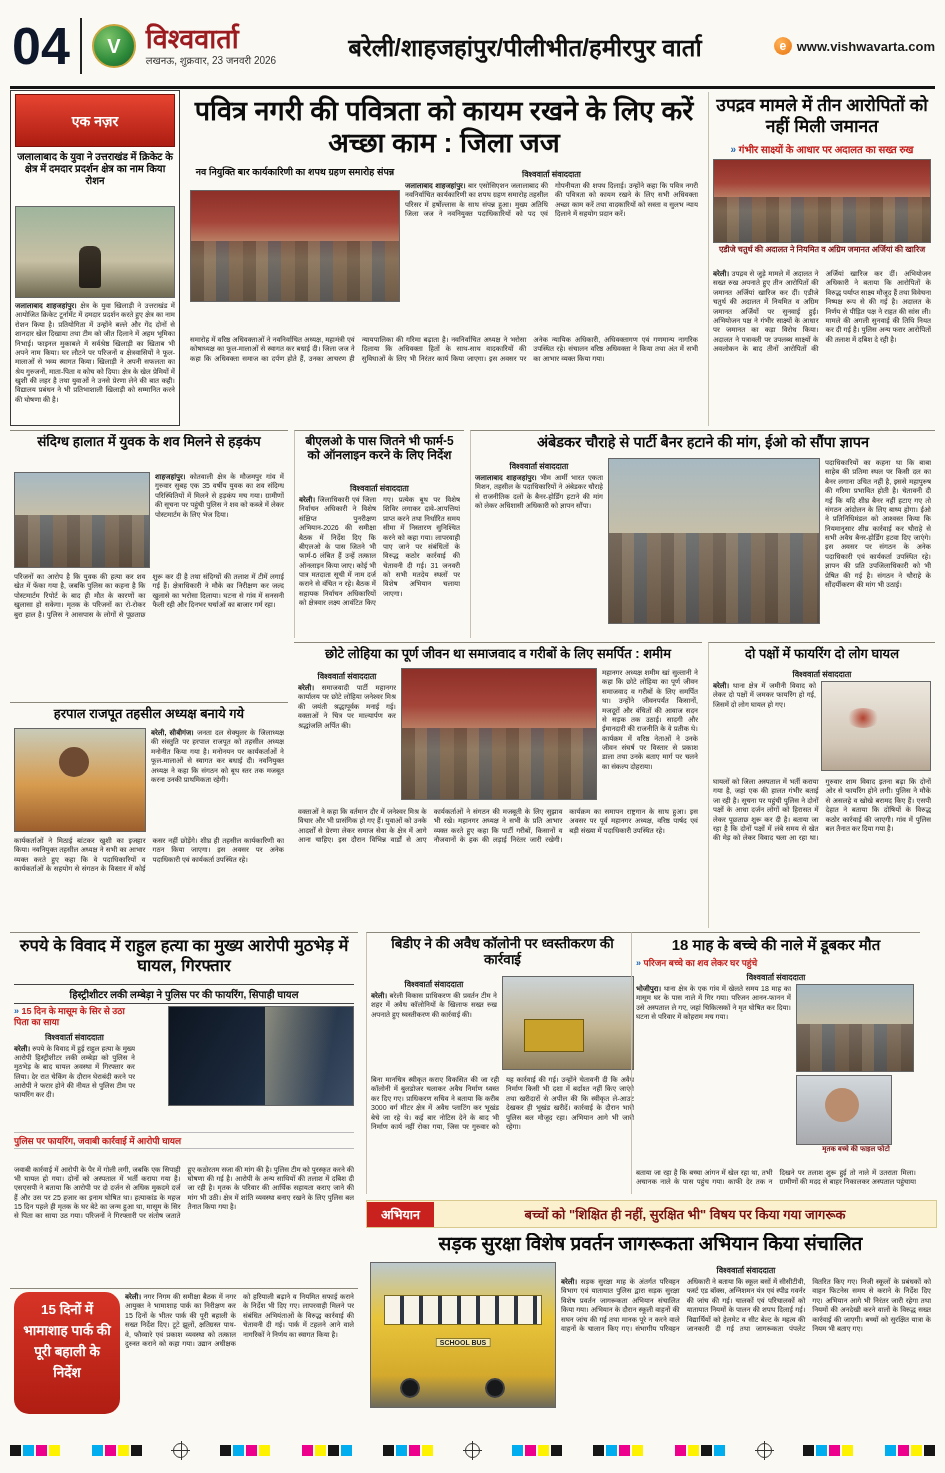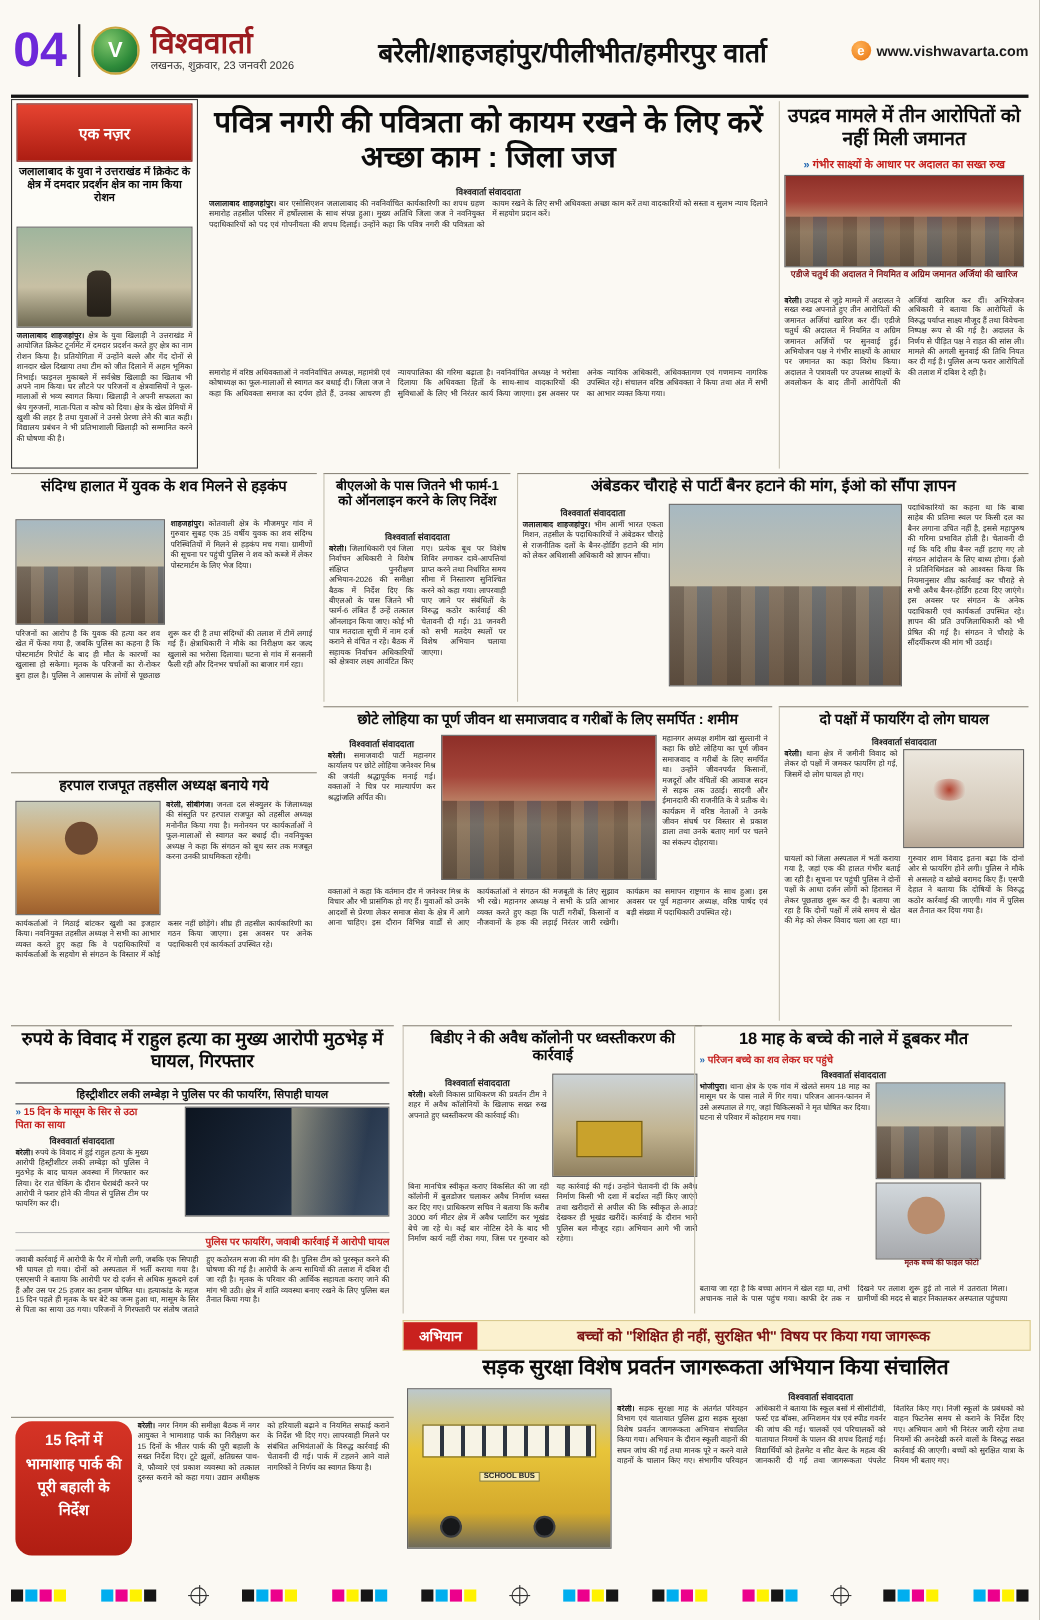--- a/index.html
+++ b/index.html
@@ -1,20 +1,20 @@
 <!DOCTYPE html>
 <html><head>
 <meta charset="utf-8">
 <style>
   html,body{margin:0;padding:0;background:#9a958c;font-family:"Liberation Sans",sans-serif;}
   .sheet{position:relative;width:945px;height:1473px;margin:0 auto;background:#fbf9f3;overflow:hidden;color:#111;}
   .abs{position:absolute;}
   
   .masthead{position:absolute;left:10px;right:10px;top:6px;height:80px;border-bottom:3px solid #141414;display:flex;align-items:center;gap:10px;}
-  .pgno{font-size:44px;font-weight:700;line-height:1;padding:2px 10px 2px 2px;border-right:2px solid #222;color:#6d28d9;}
+  .pgno{font-size:52px;font-weight:700;line-height:1;padding:2px 10px 2px 2px;border-right:2px solid #222;color:#0f172a;}
   .logo-circ{width:40px;height:40px;border-radius:50%;background:radial-gradient(circle at 35% 30%,#7fc56b,#2e8b3a 60%,#155b2a);border:2px solid #caa53d;display:flex;align-items:center;justify-content:center;color:#fff;font-weight:700;font-size:20px;flex:0 0 auto;}
   .mh-stack{display:flex;flex-direction:column;line-height:1.05;}
   .mh-title{font-size:27px;font-weight:700;color:#9b1b1f;}
   .mh-date{font-size:10px;color:#333;margin-top:3px;}
   .edition{flex:1;text-align:center;font-size:24px;font-weight:700;color:#101010;}
   .web{display:flex;align-items:center;gap:5px;font-size:13px;font-weight:700;color:#1b1b1b;}
   .e-circ{width:18px;height:18px;border-radius:50%;background:radial-gradient(circle at 35% 30%,#ffb257,#e8740e);color:#fff;font-size:12px;font-weight:700;display:flex;align-items:center;justify-content:center;}
   
   .blk{position:absolute;box-sizing:border-box;padding:3px 4px;}
   .rule-t{border-top:1px solid #8d887c;}
@@ -56,21 +56,21 @@
   .ph-child::before{content:"";position:absolute;top:18%;left:30%;width:34px;height:34px;border-radius:50%;background:#b98d6e;}
   
   .eknazar-box{border:1.5px solid #3a3a3a;background:#fdfcf7;}
   .eklabel{background:linear-gradient(180deg,#e64431,#ad1d12);border:1px solid #7a120c;color:#fff;font-size:14px;font-weight:700;text-align:center;padding:16px 0;margin-bottom:4px;}
   .redbox{background:linear-gradient(180deg,#d63426,#b01d12);color:#fff;font-weight:700;font-size:13.5px;line-height:1.55;text-align:center;padding:8px 6px;box-sizing:border-box;}
   .abhiyan-strip{display:flex;align-items:center;background:#fbf1cf;border:1px solid #d8c98f;}
   .abhiyan-label{background:#c9211e;color:#fff;font-weight:700;font-size:12.5px;padding:4px 14px;flex:0 0 auto;}
   .abhiyan-text{flex:1;text-align:center;font-size:13px;font-weight:700;color:#7a1113;}
   .kicker{font-size:9px;font-weight:700;color:#c4201d;line-height:1.25;margin-bottom:2px;}
   .kicker::before{content:"» ";color:#1f66b0;}
-  .inset-red{font-size:9px;font-weight:700;color:#c4201d;text-align:right;border-top:1px solid #bbb;border-bottom:1px solid #bbb;padding:1px 0;margin:4px 0;}
+  .inset-red{font-size:9px;font-weight:700;color:#c4201d;text-align:left;border-top:1px solid #bbb;border-bottom:1px solid #bbb;padding:1px 0;margin:16px 0;}
   .subbar{font-size:10px;font-weight:700;text-align:center;border-top:1px solid #444;border-bottom:1px solid #444;padding:2px 0;margin:2px 0;}
   
   .printbar{position:absolute;left:10px;right:10px;top:1442px;height:16px;display:flex;align-items:center;justify-content:space-between;}
   .cg{display:flex;gap:2px;}
   .sq{width:11px;height:11px;display:inline-block;}
   .sqK{background:#161616;} .sqC{background:#00aeef;} .sqM{background:#ec008c;} .sqY{background:#fff200;}
   .reg{width:13px;height:13px;border:1.5px solid #333;border-radius:50%;position:relative;}
   .reg::before,.reg::after{content:"";position:absolute;background:#333;}
   .reg::before{left:50%;top:-3px;bottom:-3px;width:1px;}
   .reg::after{top:50%;left:-3px;right:-3px;height:1px;}
@@ -99,20 +99,24 @@
   <div class="blk eknazar-box" style="left:10px;top:90px;width:170px;height:336px;">
     <div class="eklabel">एक नज़र</div>
     <div class="hd ctr" style="font-size:10px;height:52px;overflow:hidden;">जलालाबाद के युवा ने उत्तराखंड में क्रिकेट के क्षेत्र में दमदार प्रदर्शन क्षेत्र का नाम किया रोशन</div>
     <div class="photo ph-trophy" style="width:100%;height:92px;margin:3px 0;"></div>
     <div class="t7" style="height:158px;"><b class="dl">जलालाबाद शाहजहांपुर।</b> <span>क्षेत्र के युवा खिलाड़ी ने उत्तराखंड में आयोजित क्रिकेट टूर्नामेंट में दमदार प्रदर्शन करते हुए क्षेत्र का नाम रोशन किया है। प्रतियोगिता में उन्होंने बल्ले और गेंद दोनों से शानदार खेल दिखाया तथा टीम को जीत दिलाने में अहम भूमिका निभाई। फाइनल मुकाबले में सर्वश्रेष्ठ खिलाड़ी का खिताब भी अपने नाम किया। घर लौटने पर परिजनों व क्षेत्रवासियों ने फूल-मालाओं से भव्य स्वागत किया। खिलाड़ी ने अपनी सफलता का श्रेय गुरुजनों, माता-पिता व कोच को दिया। क्षेत्र के खेल प्रेमियों में खुशी की लहर है तथा युवाओं ने उनसे प्रेरणा लेने की बात कही। विद्यालय प्रबंधन ने भी प्रतिभाशाली खिलाड़ी को सम्मानित करने की घोषणा की है।</span></div>
   </div>
 
   <div class="blk" style="left:186px;top:92px;width:516px;height:334px;">
     <div class="hd ctr" style="font-size:27px;height:68px;overflow:hidden;">पवित्र नगरी की पवित्रता को कायम रखने के लिए करें अच्छा काम : जिला जज</div>
     <div class="row" style="margin-top:3px;">
+      <div style="width:210px;flex:0 0 auto;">
+        <div class="hd ctr" style="font-size:9.5px;height:24px;overflow:hidden;">नव नियुक्ति बार कार्यकारिणी का शपथ ग्रहण समारोह संपन्न</div>
+        <div class="photo ph-warm crowd" style="width:100%;height:112px;"></div>
+      </div>
       <div style="flex:1;">
         <div class="byline">विश्ववार्ता संवाददाता</div>
         <div class="t7 cols2" style="height:150px;"><b class="dl">जलालाबाद शाहजहांपुर।</b> <span>बार एसोसिएशन जलालाबाद की नवनिर्वाचित कार्यकारिणी का शपथ ग्रहण समारोह तहसील परिसर में हर्षोल्लास के साथ संपन्न हुआ। मुख्य अतिथि जिला जज ने नवनियुक्त पदाधिकारियों को पद एवं गोपनीयता की शपथ दिलाई। उन्होंने कहा कि पवित्र नगरी की पवित्रता को कायम रखने के लिए सभी अधिवक्ता अच्छा काम करें तथा वादकारियों को सस्ता व सुलभ न्याय दिलाने में सहयोग प्रदान करें।</span></div>
       </div>
     </div>
     <div class="t7 cols3" style="height:86px;margin-top:4px;">समारोह में वरिष्ठ अधिवक्ताओं ने नवनिर्वाचित अध्यक्ष, महामंत्री एवं कोषाध्यक्ष का फूल-मालाओं से स्वागत कर बधाई दी। जिला जज ने कहा कि अधिवक्ता समाज का दर्पण होते हैं, उनका आचरण ही न्यायपालिका की गरिमा बढ़ाता है। नवनिर्वाचित अध्यक्ष ने भरोसा दिलाया कि अधिवक्ता हितों के साथ-साथ वादकारियों की सुविधाओं के लिए भी निरंतर कार्य किया जाएगा। इस अवसर पर अनेक न्यायिक अधिकारी, अधिवक्तागण एवं गणमान्य नागरिक उपस्थित रहे। संचालन वरिष्ठ अधिवक्ता ने किया तथा अंत में सभी का आभार व्यक्त किया गया।</div>
   </div>
 
   <div class="blk rule-l" style="left:708px;top:92px;width:227px;height:334px;">
     <div class="hd ctr" style="font-size:17.5px;height:46px;overflow:hidden;">उपद्रव मामले में तीन आरोपितों को नहीं मिली जमानत</div>
@@ -125,21 +129,21 @@
   <div class="blk rule-t" style="left:10px;top:430px;width:278px;height:268px;">
     <div class="hd ctr" style="font-size:13.5px;height:38px;overflow:hidden;">संदिग्ध हालात में युवक के शव मिलने से हड़कंप</div>
     <div class="row">
       <div class="photo ph-out crowd" style="width:136px;height:96px;"></div>
       <div class="t7" style="flex:1;height:96px;"><b class="dl">शाहजहांपुर।</b> <span>कोतवाली क्षेत्र के मौजमपुर गांव में गुरुवार सुबह एक 35 वर्षीय युवक का शव संदिग्ध परिस्थितियों में मिलने से हड़कंप मच गया। ग्रामीणों की सूचना पर पहुंची पुलिस ने शव को कब्जे में लेकर पोस्टमार्टम के लिए भेज दिया।</span></div>
     </div>
     <div class="t7 cols2" style="height:118px;margin-top:4px;">परिजनों का आरोप है कि युवक की हत्या कर शव खेत में फेंका गया है, जबकि पुलिस का कहना है कि पोस्टमार्टम रिपोर्ट के बाद ही मौत के कारणों का खुलासा हो सकेगा। मृतक के परिजनों का रो-रोकर बुरा हाल है। पुलिस ने आसपास के लोगों से पूछताछ शुरू कर दी है तथा संदिग्धों की तलाश में टीमें लगाई गई हैं। क्षेत्राधिकारी ने मौके का निरीक्षण कर जल्द खुलासे का भरोसा दिलाया। घटना से गांव में सनसनी फैली रही और दिनभर चर्चाओं का बाजार गर्म रहा।</div>
   </div>
 
   <div class="blk rule-t rule-l" style="left:294px;top:430px;width:170px;height:208px;">
-    <div class="hd ctr" style="font-size:12px;height:46px;overflow:hidden;">बीएलओ के पास जितने भी फार्म-1 को ऑनलाइन करने के लिए निर्देश</div>
+    <div class="hd ctr" style="font-size:12px;height:46px;overflow:hidden;">बीएलओ के पास जितने भी फार्म-5 को ऑनलाइन करने के लिए निर्देश</div>
     <div class="byline">विश्ववार्ता संवाददाता</div>
     <div class="t7 cols2" style="height:134px;"><b class="dl">बरेली।</b> <span>जिलाधिकारी एवं जिला निर्वाचन अधिकारी ने विशेष संक्षिप्त पुनरीक्षण अभियान-2026 की समीक्षा बैठक में निर्देश दिए कि बीएलओ के पास जितने भी फार्म-6 लंबित हैं उन्हें तत्काल ऑनलाइन किया जाए। कोई भी पात्र मतदाता सूची में नाम दर्ज कराने से वंचित न रहे। बैठक में सहायक निर्वाचन अधिकारियों को क्षेत्रवार लक्ष्य आवंटित किए गए। प्रत्येक बूथ पर विशेष शिविर लगाकर दावे-आपत्तियां प्राप्त करने तथा निर्धारित समय सीमा में निस्तारण सुनिश्चित करने को कहा गया। लापरवाही पाए जाने पर संबंधितों के विरुद्ध कठोर कार्रवाई की चेतावनी दी गई। 31 जनवरी को सभी मतदेय स्थलों पर विशेष अभियान चलाया जाएगा।</span></div>
   </div>
 
   <div class="blk rule-t rule-l" style="left:470px;top:430px;width:465px;height:208px;">
     <div class="hd ctr" style="font-size:14.5px;height:22px;overflow:hidden;">अंबेडकर चौराहे से पार्टी बैनर हटाने की मांग, ईओ को सौंपा ज्ञापन</div>
     <div class="row" style="margin-top:2px;">
       <div style="width:128px;flex:0 0 auto;">
         <div class="byline">विश्ववार्ता संवाददाता</div>
         <div class="t7" style="height:150px;"><b class="dl">जलालाबाद शाहजहांपुर।</b> <span>भीम आर्मी भारत एकता मिशन, तहसील के पदाधिकारियों ने अंबेडकर चौराहे से राजनीतिक दलों के बैनर-होर्डिंग हटाने की मांग को लेकर अधिशासी अधिकारी को ज्ञापन सौंपा।</span></div>

